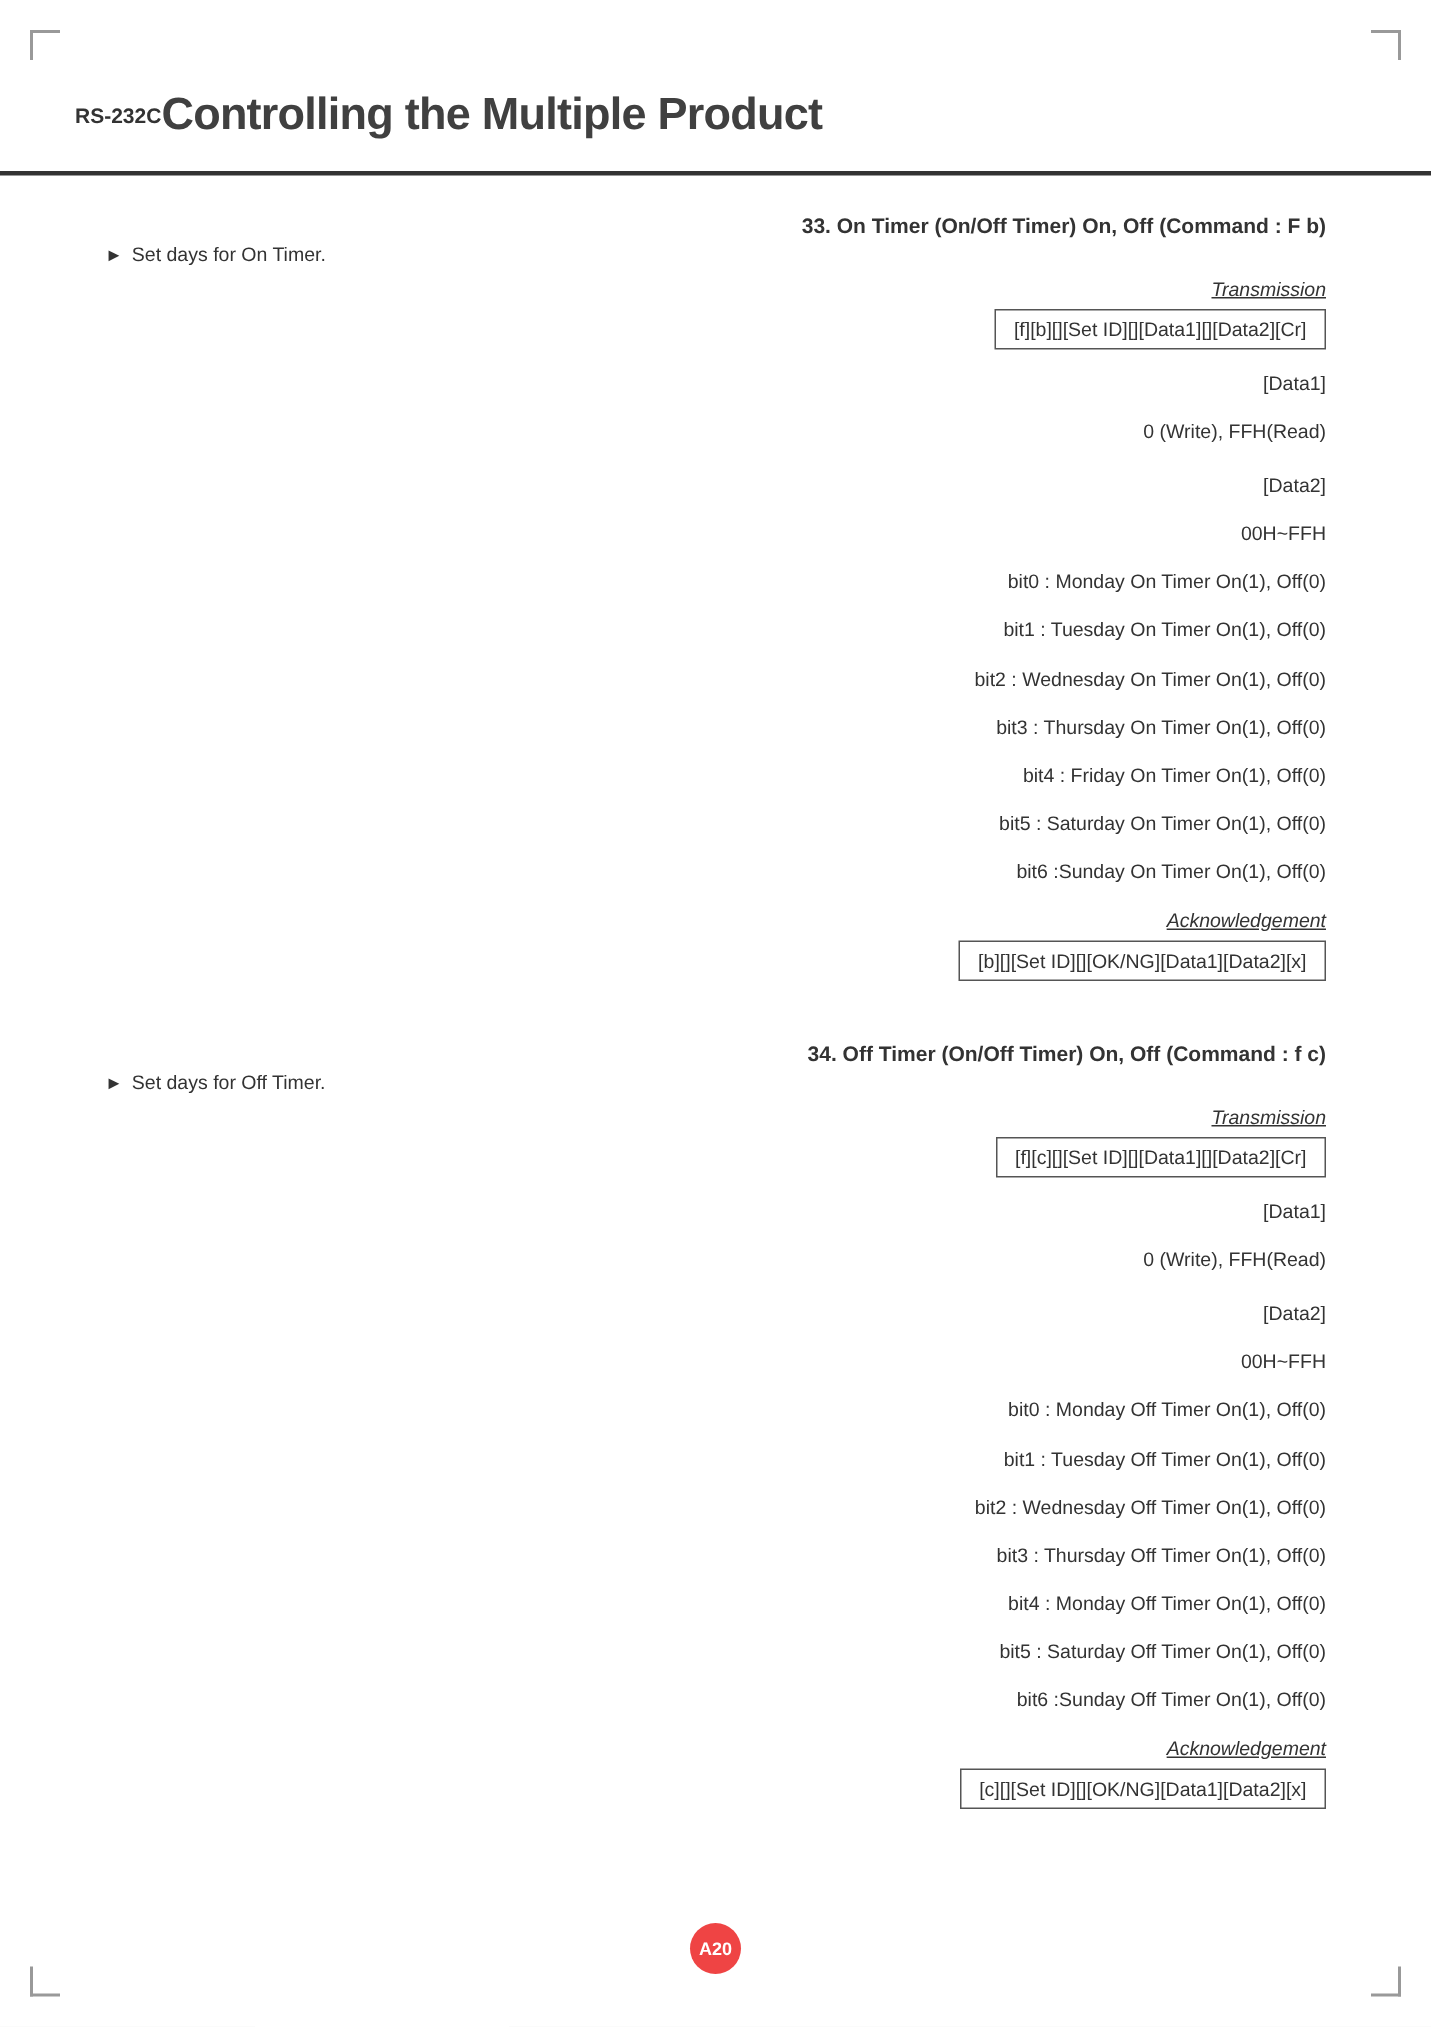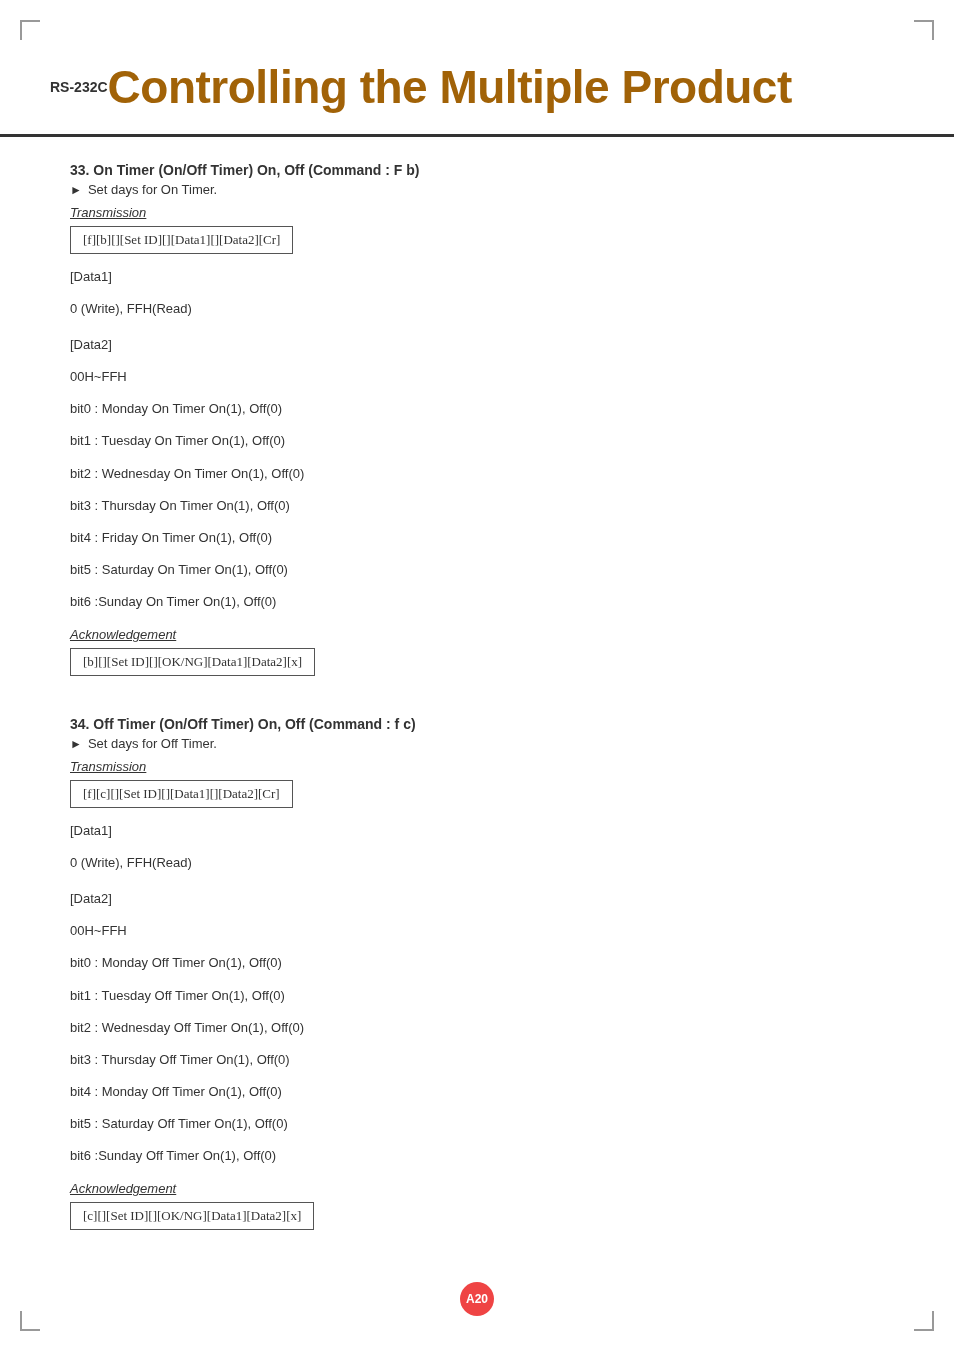--- a/index.html
+++ b/index.html
@@ -37,23 +37,23 @@
       display: flex;
       align-items: center;
     }
     .header-rs232c {
       font-size: 14px;
       font-weight: bold;
       color: #333;
       white-space: nowrap;
     }
     .header-title {
-      font-size: 46px;
-      font-weight: bold;
-      color: #a16207;
+      font-size: 30px;
+      font-weight: bold;
+      color: #404040;
       letter-spacing: -0.5px;
     }
 
     .content {
       padding: 25px 70px 40px 70px;
     }
 
     .section-title-bar {
       display: flex;
       align-items: center;
@@ -69,20 +69,21 @@
       flex-shrink: 0;
     }
     .section-title {
       font-size: 20px;
       color: #333;
       font-weight: normal;
     }
 
     .command-section {
       margin-bottom: 28px;
+      text-align: right;
     }
     .command-heading {
       font-size: 14px;
       font-weight: bold;
       color: #333;
       margin-bottom: 4px;
     }
     .command-desc {
       font-size: 13px;
       color: #333;
@@ -100,21 +101,21 @@
       color: #333;
       text-decoration: underline;
       font-style: italic;
       margin-bottom: 6px;
     }
     .code-box {
       border: 1px solid #555;
       padding: 5px 12px;
       font-size: 13px;
       color: #333;
-      font-family: Liberation Serif, serif;
+      font-family: Liberation Sans, sans-serif;
       display: inline-block;
       margin-bottom: 12px;
     }
     .body-text {
       font-size: 13px;
       color: #333;
       line-height: 1.7;
       margin-bottom: 10px;
     }
     .body-text-block {

